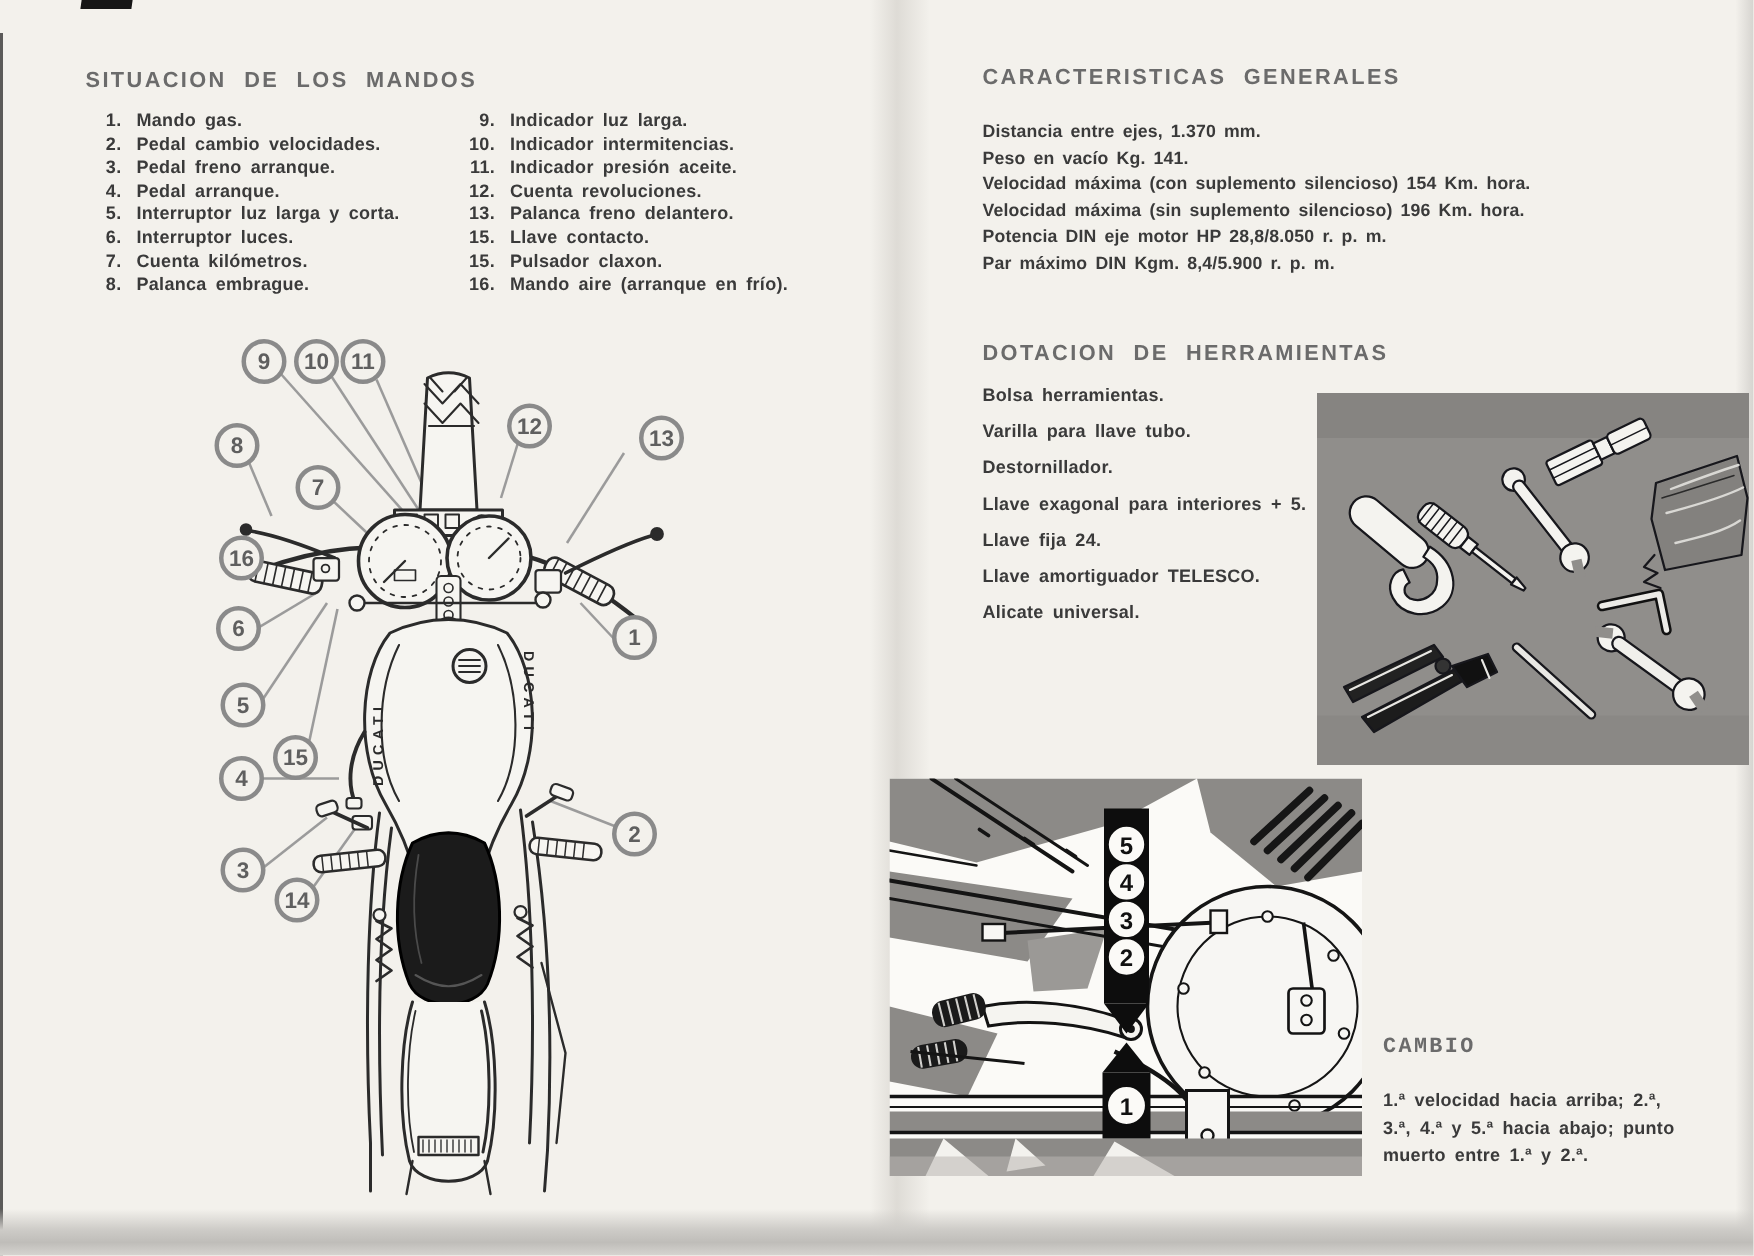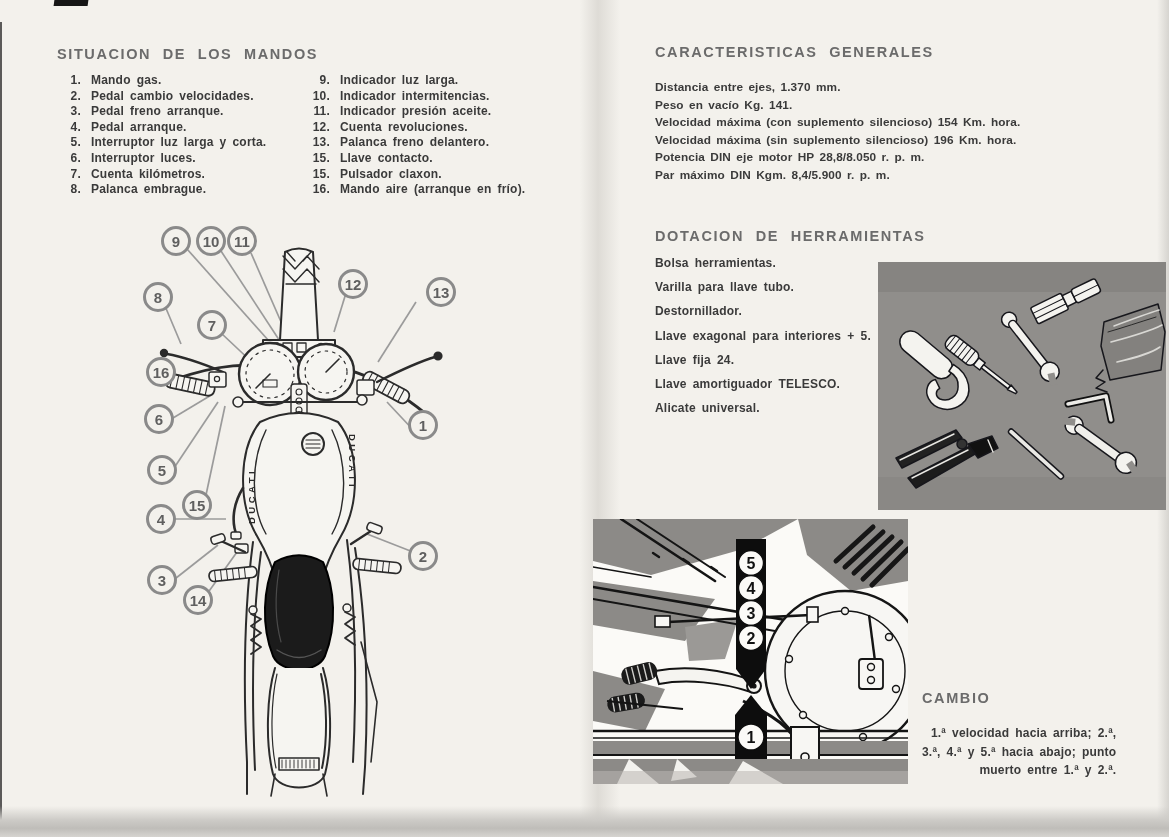--- a/index.html
+++ b/index.html
@@ -20,21 +20,21 @@
   .ctrl-row{display:flex;height:15.6px;align-items:baseline;
     font-size:12px;font-weight:bold;color:#3a3a3a;
     letter-spacing:.2px;word-spacing:2.5px;white-space:nowrap;}
   .ctrl-num{width:24px;text-align:right;margin-right:10px;flex:none;}
   
   .spec-list .line{height:17.6px;font-size:11.8px;font-weight:bold;color:#3a3a3a;
     letter-spacing:.1px;word-spacing:2px;white-space:nowrap;}
   .tools-list .line{height:24.2px;font-size:12px;font-weight:bold;color:#3a3a3a;
     letter-spacing:.2px;word-spacing:2.5px;white-space:nowrap;}
   .cambio-text .line{height:18.5px;font-size:12px;font-weight:bold;color:#3a3a3a;
-    letter-spacing:.2px;word-spacing:2.5px;white-space:nowrap;text-align:right;}
+    letter-spacing:.2px;word-spacing:2.5px;white-space:nowrap;}
   
   .diagram{position:absolute;left:125px;top:222px;width:330px;height:580px;}
   .callout{
     position:absolute;width:30px;height:30px;border-radius:50%;
     border:3.5px solid #8a8a8a;background:#f3f1ec;box-sizing:border-box;
     transform:translate(-50%,-50%);
     display:flex;align-items:center;justify-content:center;
     font-size:15px;font-weight:bold;color:#5f5f5f;
   }
   
@@ -533,21 +533,21 @@
         <text x="158" y="50">5</text>
         <text x="158" y="75">4</text>
         <text x="158" y="100">3</text>
         <text x="158" y="125">2</text>
         <text x="158" y="224">1</text>
       </g>
     </g>
   </svg>
 </div>
 
-<div class="section-title" style="left:922px;top:690px;">CAMBIO</div>
+<div class="section-title" style="left:922px;top:690px;font-family:Liberation Mono, monospace;">CAMBIO</div>
 
 <div class="abs cambio-text" style="left:922px;top:726px;">
 
 <div class="line">1.ª velocidad hacia arriba; 2.ª,</div>
     <div class="line">3.ª, 4.ª y 5.ª hacia abajo; punto</div>
     <div class="line">muerto entre 1.ª y 2.ª.</div>
   </div>
 
 <div class="abs bottom-shadow"></div>
 

